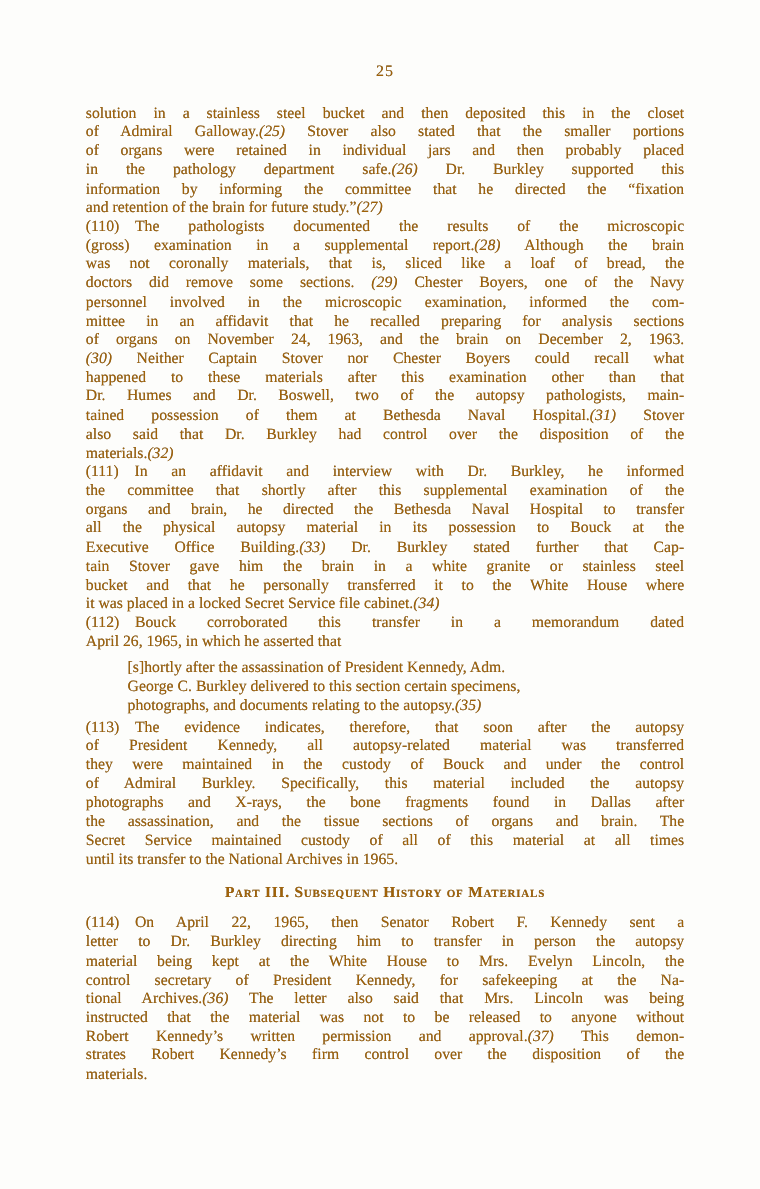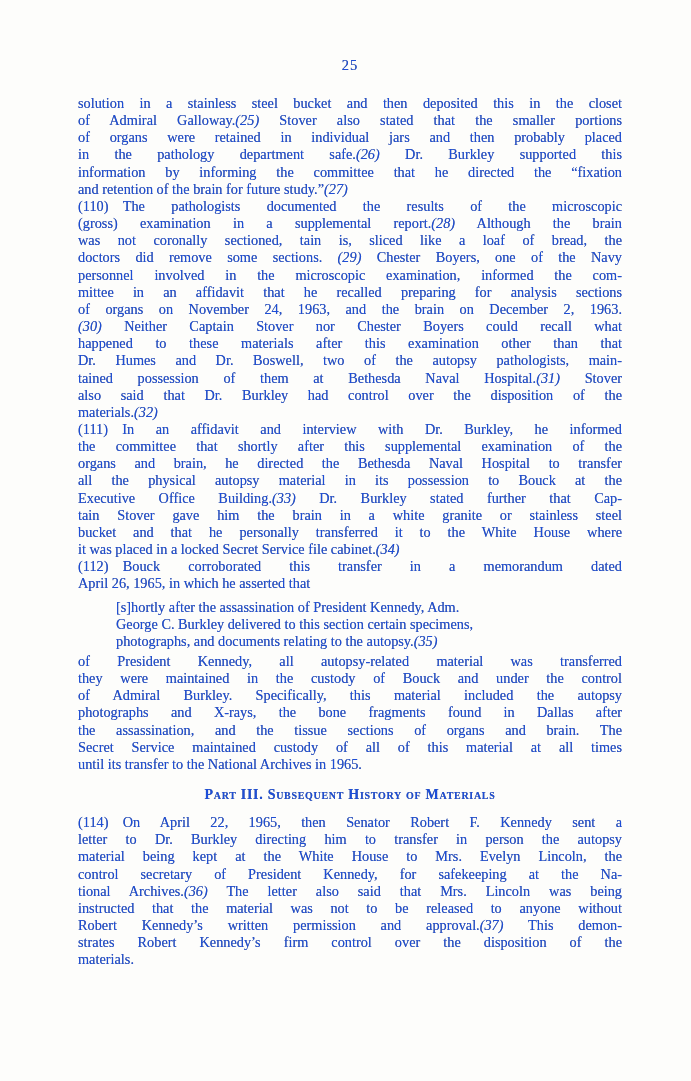--- a/index.html
+++ b/index.html
@@ -5,21 +5,21 @@
   html, body {
     margin: 0;
     padding: 0;
     background: #fdfdfb;
   }
   .page {
     position: relative;
     width: 691px;
     height: 1081px;
     background: #fdfdfb;
-    color: #1d4ed8;
+    color: #a16207;
     font-family: "Liberation Serif", "DejaVu Serif", serif;
     overflow: hidden;
   }
   .page-number {
     margin: 57px 0 0 78px;
     width: 544px;
     text-align: center;
     font-size: 14.5px;
     line-height: 17px;
     letter-spacing: 1px;
@@ -69,21 +69,21 @@
         <div class="line">solution in a stainless steel bucket and then deposited this in the closet</div>
         <div class="line">of Admiral Galloway.<i class="cite">(25)</i> Stover also stated that the smaller portions</div>
         <div class="line">of organs were retained in individual jars and then probably placed</div>
         <div class="line">in the pathology department safe.<i class="cite">(26)</i> Dr. Burkley supported this</div>
         <div class="line">information by informing the committee that he directed the “fixation</div>
         <div class="line last">and retention of the brain for future study.”<i class="cite">(27)</i></div>
       </div>
       <div class="paragraph">
         <div class="line">(110) The pathologists documented the results of the microscopic</div>
         <div class="line">(gross) examination in a supplemental report.<i class="cite">(28)</i> Although the brain</div>
-        <div class="line">was not coronally sectioned, tain is, sliced like a loaf of bread, the</div>
+        <div class="line">was not coronally materials, that is, sliced like a loaf of bread, the</div>
         <div class="line">doctors did remove some sections. <i class="cite">(29)</i> Chester Boyers, one of the Navy</div>
         <div class="line">personnel involved in the microscopic examination, informed the com-</div>
         <div class="line">mittee in an affidavit that he recalled preparing for analysis sections</div>
         <div class="line">of organs on November 24, 1963, and the brain on December 2, 1963.</div>
         <div class="line"><i class="cite">(30)</i> Neither Captain Stover nor Chester Boyers could recall what</div>
         <div class="line">happened to these materials after this examination other than that</div>
         <div class="line">Dr. Humes and Dr. Boswell, two of the autopsy pathologists, main-</div>
         <div class="line">tained possession of them at Bethesda Naval Hospital.<i class="cite">(31)</i> Stover</div>
         <div class="line">also said that Dr. Burkley had control over the disposition of the</div>
         <div class="line last">materials.<i class="cite">(32)</i></div>
@@ -101,20 +101,21 @@
       <div class="paragraph">
         <div class="line">(112) Bouck corroborated this transfer in a memorandum dated</div>
         <div class="line last">April 26, 1965, in which he asserted that</div>
       </div>
       <div class="quote">
         <div class="line">[s]hortly after the assassination of President Kennedy, Adm.</div>
         <div class="line">George C. Burkley delivered to this section certain specimens,</div>
         <div class="line last">photographs, and documents relating to the autopsy.<i class="cite">(35)</i></div>
       </div>
       <div class="paragraph">
+        <div class="line">(113) The evidence indicates, therefore, that soon after the autopsy</div>
         <div class="line">of President Kennedy, all autopsy-related material was transferred</div>
         <div class="line">they were maintained in the custody of Bouck and under the control</div>
         <div class="line">of Admiral Burkley. Specifically, this material included the autopsy</div>
         <div class="line">photographs and X-rays, the bone fragments found in Dallas after</div>
         <div class="line">the assassination, and the tissue sections of organs and brain. The</div>
         <div class="line">Secret Service maintained custody of all of this material at all times</div>
         <div class="line last">until its transfer to the National Archives in 1965.</div>
       </div>
       <div class="section-heading">Part III. Subsequent History of Materials</div>
       <div class="paragraph">

